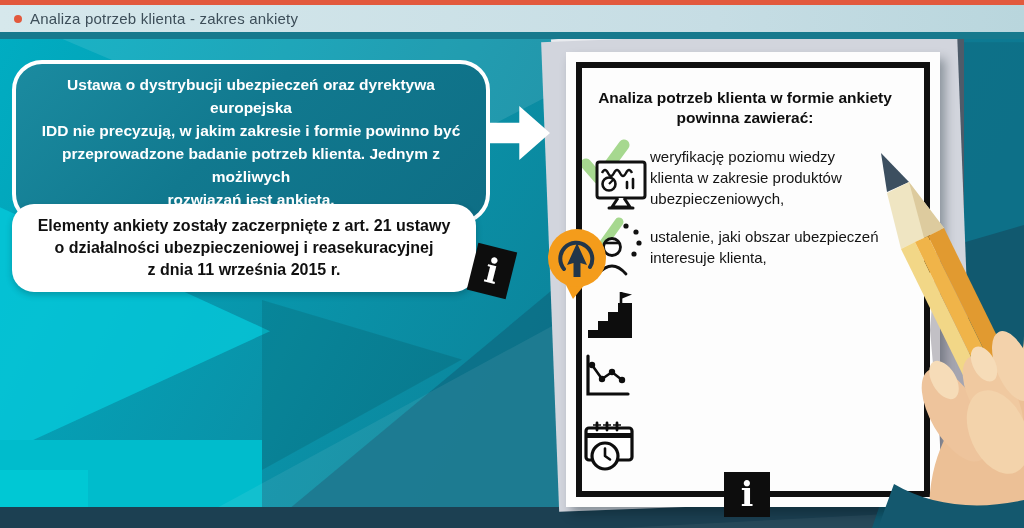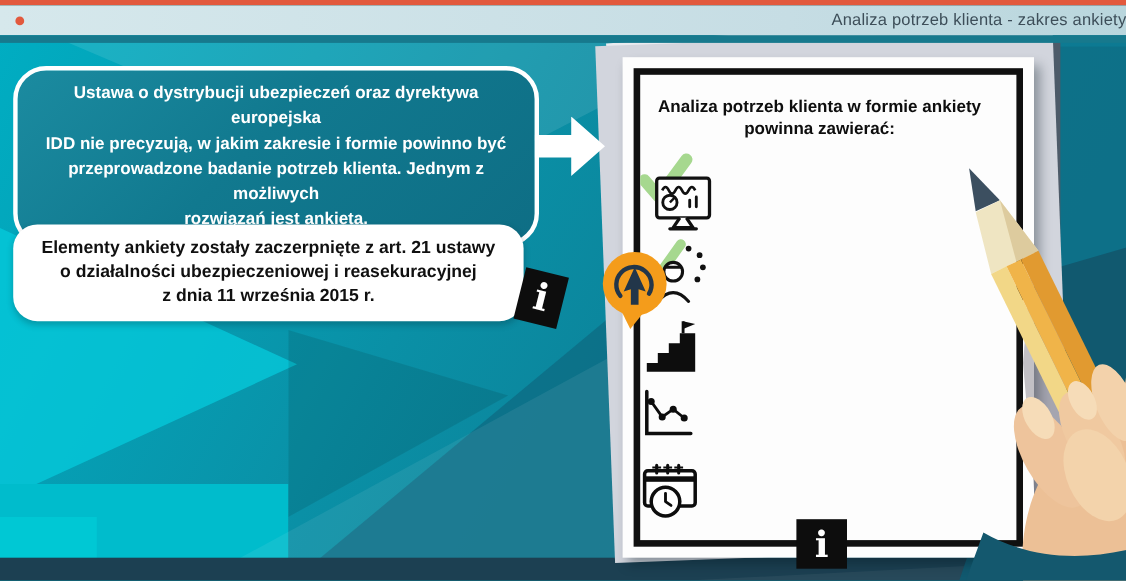--- a/index.html
+++ b/index.html
@@ -22,21 +22,21 @@
   .bg-lite3{left:262px;top:300px;width:200px;height:170px;background:rgba(0,0,0,.10);
       clip-path:polygon(0 0,100% 35%,0 100%);}
   .footer-strip{left:0;top:507px;width:1024px;height:21px;background:#1c4052;}
   .footer-hi{left:620px;top:507px;width:404px;height:21px;background:rgba(255,255,255,.05);
       clip-path:polygon(0 100%,100% 0,100% 100%);}
 
   
   .top-strip{left:0;top:0;width:1024px;height:5px;background:#e2593d;}
   .header-bar{left:0;top:5px;width:1024px;height:27px;
       background:linear-gradient(90deg,#d6e8ec 0%,#c6dde4 70%,#b9d6dd 100%);
-      display:flex;align-items:center;justify-content:space-between;}
+      display:flex;align-items:center;}
   .header-bullet{width:8px;height:8px;border-radius:50%;background:#e2593d;margin:0 8px 0 14px;}
   .header-title{font-size:15px;color:#3d4e59;letter-spacing:.2px;}
   .header-divider{left:0;top:32px;width:1024px;height:7px;background:#17798d;}
 
   
   .bubble{left:12px;top:60px;width:478px;height:164px;box-sizing:border-box;
       border:4px solid #fff;border-radius:30px;
       background:linear-gradient(135deg,#1b8ba0 0%,#11798f 45%,#0e6e85 100%);
       display:flex;align-items:center;justify-content:center;}
   .bubble-text{color:#fff;font-size:15.5px;font-weight:600;text-align:center;
@@ -110,31 +110,36 @@
     <svg class="sheet-icon" style="left:16px;top:86px" width="70" height="82" viewBox="0 0 70 82">
       <path d="M4 26 L17 41 L42 7" fill="none" stroke="#a6d88f" stroke-width="11" stroke-linecap="round" stroke-linejoin="round"></path>
       <rect x="15" y="24" width="48" height="36" rx="2.5" fill="#fff" stroke="#111" stroke-width="3"></rect>
       <path d="M20 35 q3 -6 6 0 t6 0 t6 0 t6 0 t6 0" fill="none" stroke="#111" stroke-width="2.4"></path>
       <circle cx="27" cy="46" r="6.5" fill="none" stroke="#111" stroke-width="2.6"></circle>
       <path d="M27 46 L32 41" stroke="#111" stroke-width="2.2"></path>
       <path d="M45 44 v6 M51 41 v9" stroke="#111" stroke-width="2.6" stroke-linecap="round"></path>
       <path d="M36 60 l-6 9 h18 l-6 -9" fill="#fff" stroke="#111" stroke-width="3" stroke-linejoin="round"></path>
       <path d="M27 70 h24" stroke="#111" stroke-width="3" stroke-linecap="round"></path>
     </svg>
+    <div class="sheet-item-text it1">weryfikację poziomu wiedzy
+klienta w zakresie produktów
+ubezpieczeniowych,</div>
 
     <svg class="sheet-icon" style="left:20px;top:164px" width="62" height="64" viewBox="0 0 62 64">
       <path d="M3 22 L13 34 L33 6" fill="none" stroke="#a6d88f" stroke-width="9" stroke-linecap="round" stroke-linejoin="round"></path>
       <circle cx="26" cy="31" r="8.5" fill="#fff" stroke="#111" stroke-width="2.8"></circle>
       <path d="M18 27 h16" stroke="#111" stroke-width="2.6"></path>
       <path d="M12 58 q14 -16 28 0" fill="none" stroke="#111" stroke-width="2.8" stroke-linecap="round"></path>
       <circle cx="40" cy="10" r="2.6" fill="#111"></circle>
       <circle cx="50" cy="16" r="2.6" fill="#111"></circle>
       <circle cx="53" cy="27" r="2.6" fill="#111"></circle>
       <circle cx="48" cy="38" r="2.6" fill="#111"></circle>
     </svg>
+    <div class="sheet-item-text it2">ustalenie, jaki obszar ubezpieczeń
+interesuje klienta,</div>
 
     <svg class="sheet-icon" style="left:20px;top:238px" width="48" height="52" viewBox="0 0 48 52">
       <polygon points="2,48 2,40 12,40 12,31 22,31 22,22 32,22 32,13 46,13 46,48" fill="#0d0d0d"></polygon>
       <path d="M35 13 V2" stroke="#0d0d0d" stroke-width="2.6"></path>
       <polygon points="35,2 46,4.5 35,9" fill="#0d0d0d"></polygon>
     </svg>
 
     <svg class="sheet-icon" style="left:16px;top:300px" width="50" height="48" viewBox="0 0 50 48">
       <path d="M6 4 V42 H46" fill="none" stroke="#0d0d0d" stroke-width="3.2" stroke-linecap="round"></path>
       <path d="M10 13 L20 27 L30 20 L40 28" fill="none" stroke="#0d0d0d" stroke-width="2.6"></path>

